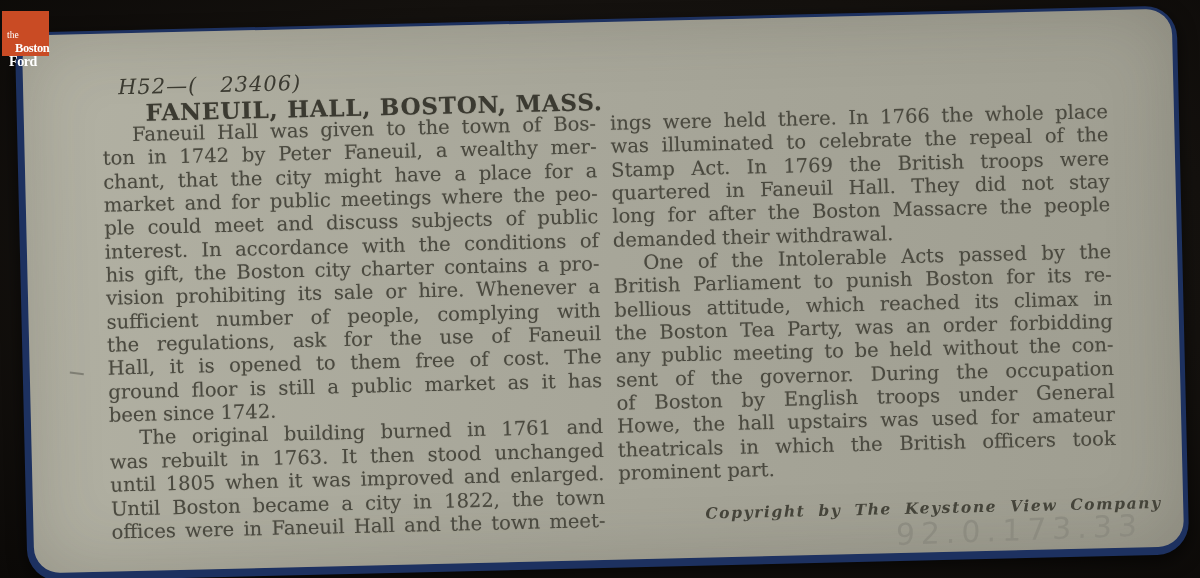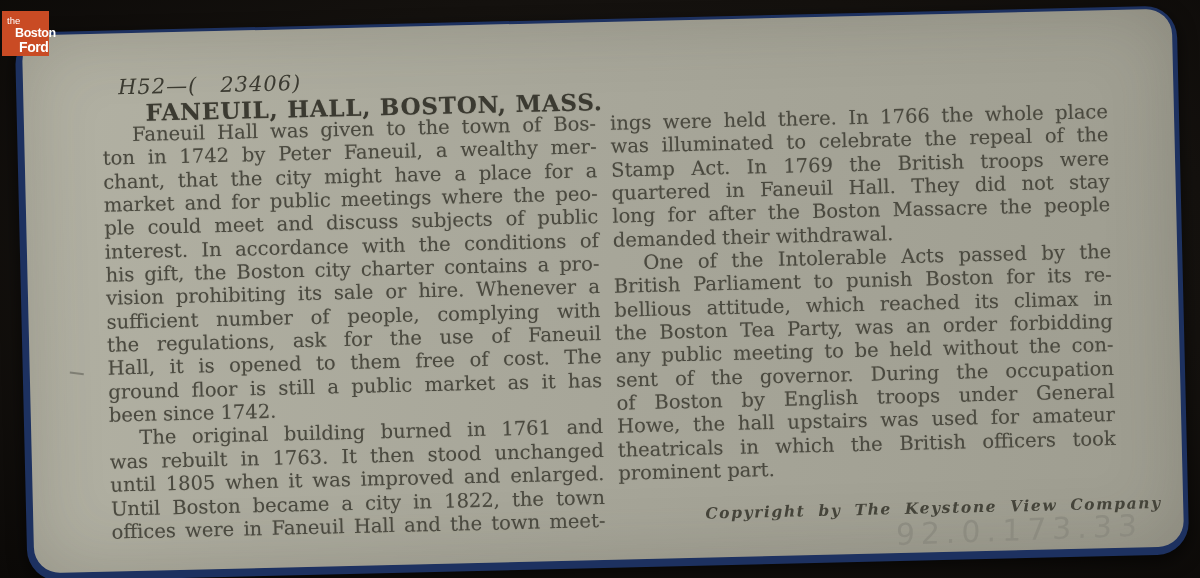--- a/index.html
+++ b/index.html
@@ -80,29 +80,29 @@
   .pencil-mark{
     position:absolute;left:40px;top:338px;
     width:14px;height:2px;background:rgba(90,89,80,0.55);
     transform:rotate(8deg);
   }
   .brand{
     position:absolute;left:2px;top:11px;
     width:47px;height:45px;
     background:var(--brand-red);
     z-index:10;
-    font-family:Liberation Sans, sans-serif;
+    font-family:Liberation Serif, serif;
     color:#fff;
     box-sizing:border-box;
-    padding-top:5px;
+    padding-top:20px;
     line-height:1;
   }
   .brand-the{font-size:9.5px;font-weight:normal;margin-left:5px;letter-spacing:0;}
   .brand-henry{font-size:12.5px;font-weight:bold;margin-left:13px;margin-top:1px;letter-spacing:-0.4px;}
-  .brand-ford{font-size:14px;font-weight:bold;margin-left:17px;margin-top:1px;letter-spacing:-0.4px;}
+  .brand-ford{font-size:14px;font-weight:bold;margin-left:7px;margin-top:1px;letter-spacing:-0.4px;}
 </style>
 </head>
 <body>
 
 <div class="stage">
 
   <div class="card-wrap">
     <div class="card-backing"></div>
     <div class="card">
 

